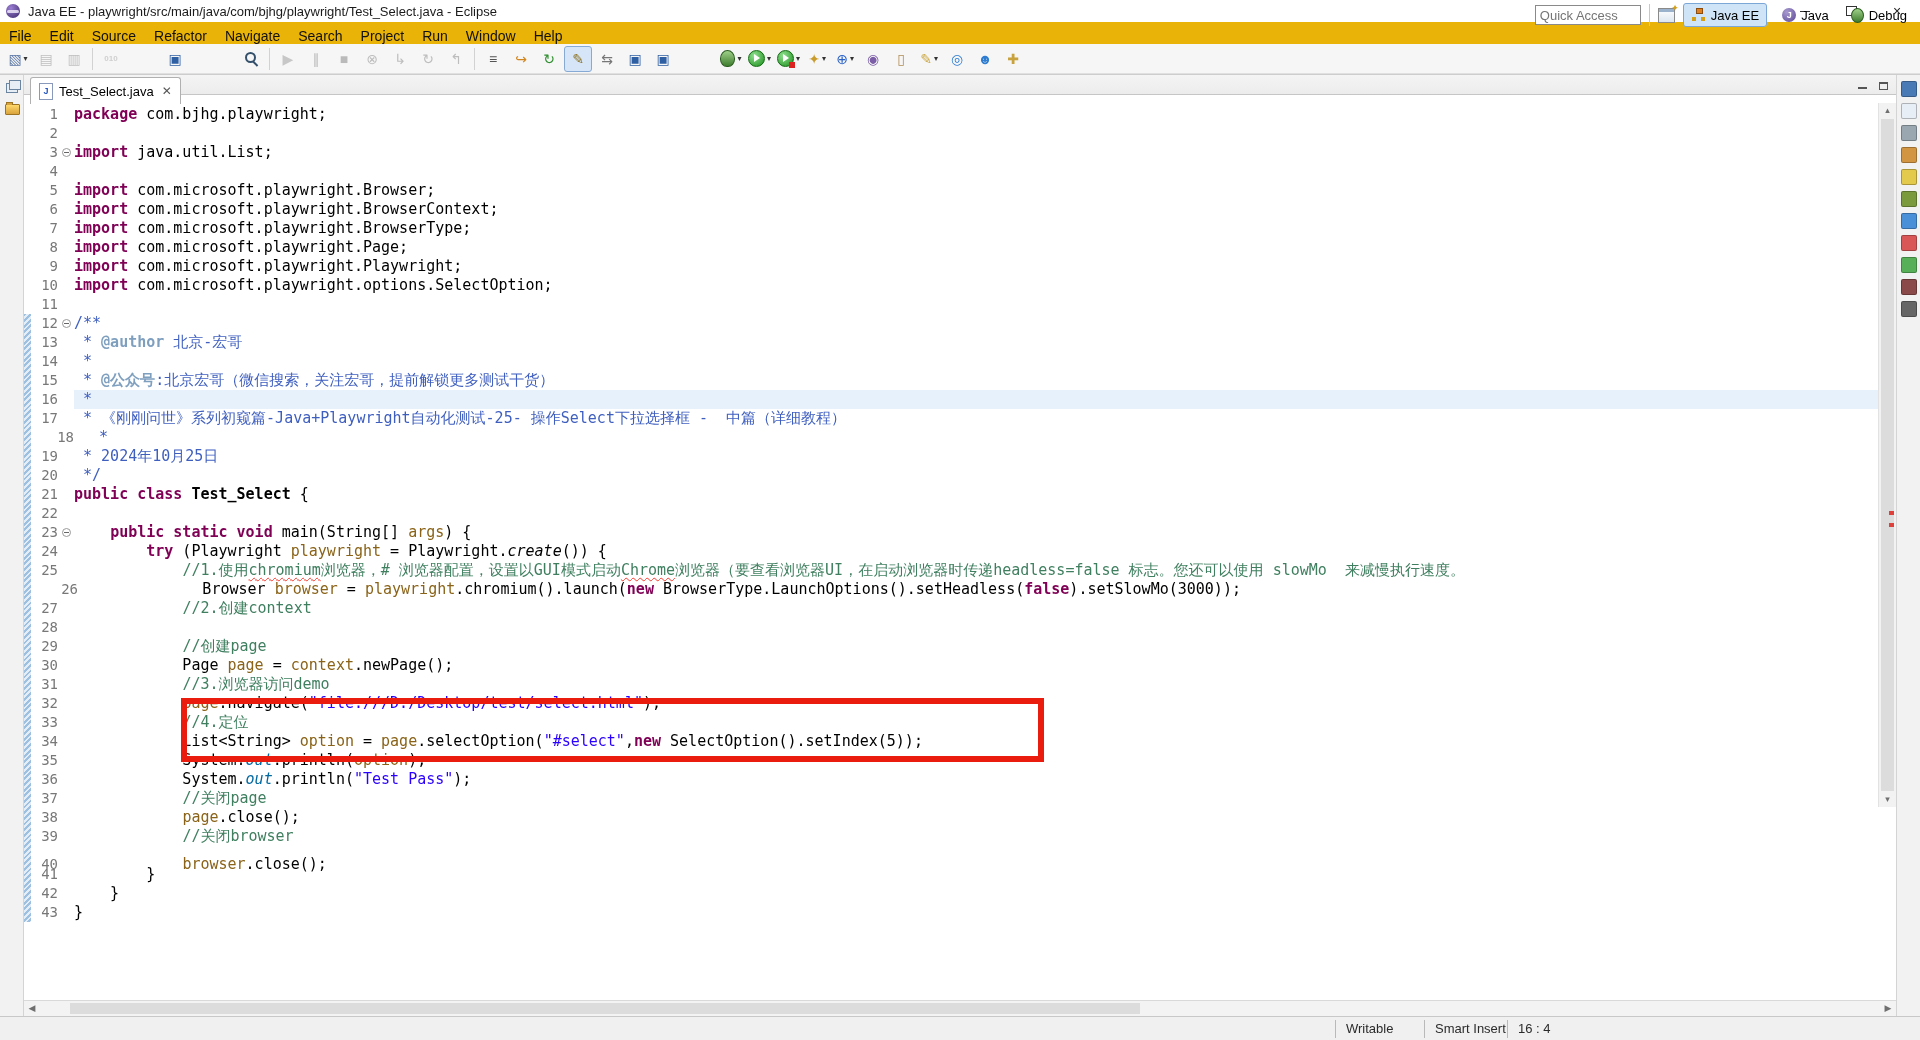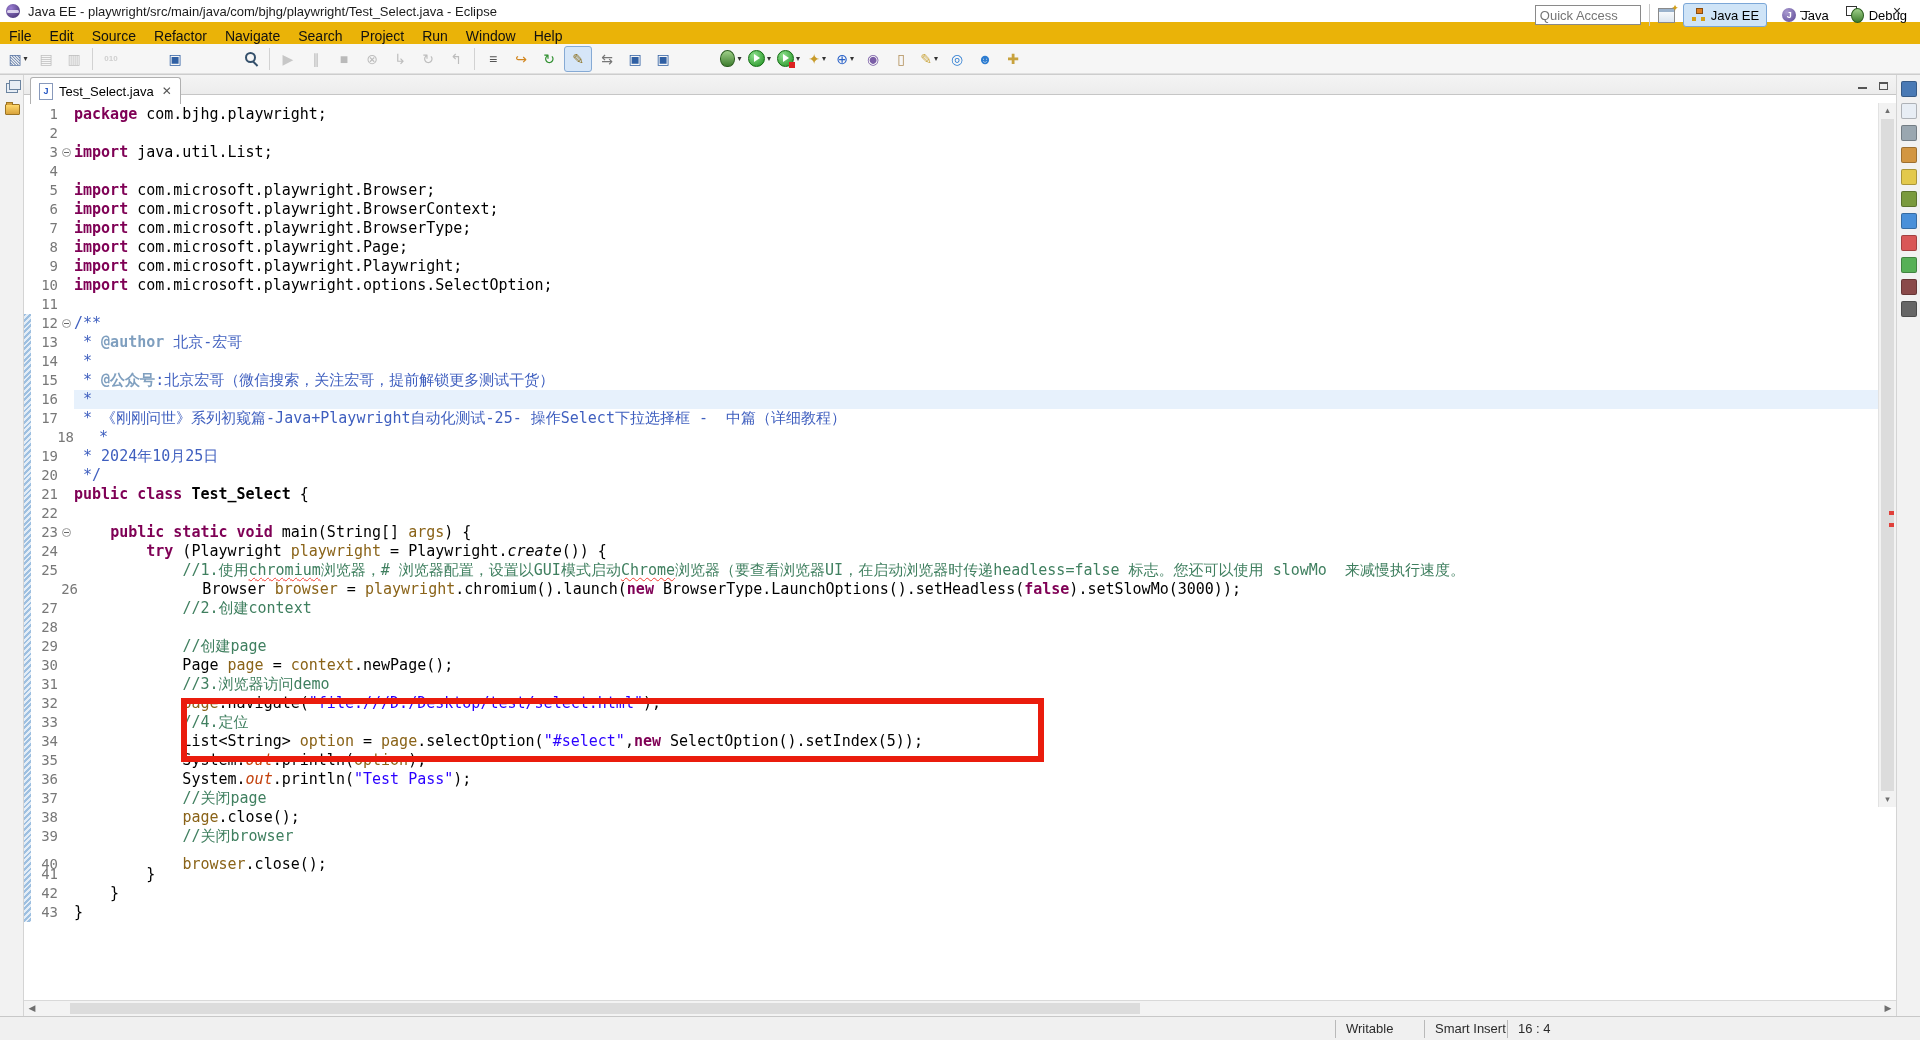--- a/index.html
+++ b/index.html
@@ -75,21 +75,21 @@
   .i-max{width:9px;height:8px;border:1px solid #555;border-top-width:2px;box-sizing:border-box;}
   .code-wrap{position:absolute;left:0;top:28px;width:100%;height:898px;background:#fff;overflow:hidden;}
   .crow{position:absolute;left:0;right:18px;height:19px;}
   .crow.cur::before{content:"";position:absolute;left:50px;right:0;top:0;bottom:0;background:#e7f1fc;}
   .ln{position:absolute;left:6px;width:28px;text-align:right;color:#787878;font:14px/19px "DejaVu Sans Mono",monospace;}
   .fold{position:absolute;left:38px;top:5px;width:9px;height:9px;border:1px solid #9a9a9a;border-radius:50%;box-sizing:border-box;background:#fff;}
   .fold::after{content:"";position:absolute;left:1px;right:1px;top:3px;border-top:1px solid #666;}
   .ct{position:absolute;left:50px;white-space:pre;font:15px/19px "DejaVu Sans Mono",monospace;}
   .sg-p{color:#000;} .sg-k{color:#7f0055;font-weight:bold;} .sg-s{color:#2a00ff;}
   .sg-c{color:#3f7f5f;} .sg-j{color:#3f5fbf;} .sg-jt{color:#7f9fbf;font-weight:bold;}
-  .sg-v{color:#8a6318;} .sg-sf{color:#c2410c;font-style:italic;} .sg-sm{font-style:italic;color:#000;}
+  .sg-v{color:#8a6318;} .sg-sf{color:#0369a1;font-style:italic;} .sg-sm{font-style:italic;color:#000;}
   .sg-b{font-weight:bold;color:#000;}
   .sg-w{color:#3f7f5f;text-decoration-line:underline;text-decoration-style:wavy;text-decoration-color:#f43b2e;text-decoration-thickness:1px;text-underline-offset:2px;}
   .range-strip{position:absolute;left:0;top:211px;width:7px;height:608px;background:repeating-linear-gradient(135deg,#9dbfe0 0 2px,#e3edf7 2px 4px);}
   .red-box{position:absolute;left:157px;top:595px;width:863px;height:64px;border:6px solid #ea1c0d;z-index:5;box-sizing:border-box;}
   
   .vscroll{position:absolute;right:0;top:0;width:18px;height:704px;background:#f2f2f2;border-left:1px solid #e2e2e2;box-sizing:border-box;}
   .vthumb{position:absolute;left:2px;right:2px;top:16px;bottom:16px;background:#dcdcdc;}
   .varrow{position:absolute;left:0;width:100%;height:15px;color:#6f6f6f;font-size:9px;text-align:center;line-height:15px;}
   .ov-mark{position:absolute;right:2px;width:5px;height:4px;background:#e0403a;}
   .hscroll{position:absolute;left:0;right:0;bottom:0;height:16px;background:#f3f3f3;border-top:1px solid #d9d9d9;box-sizing:border-box;}

